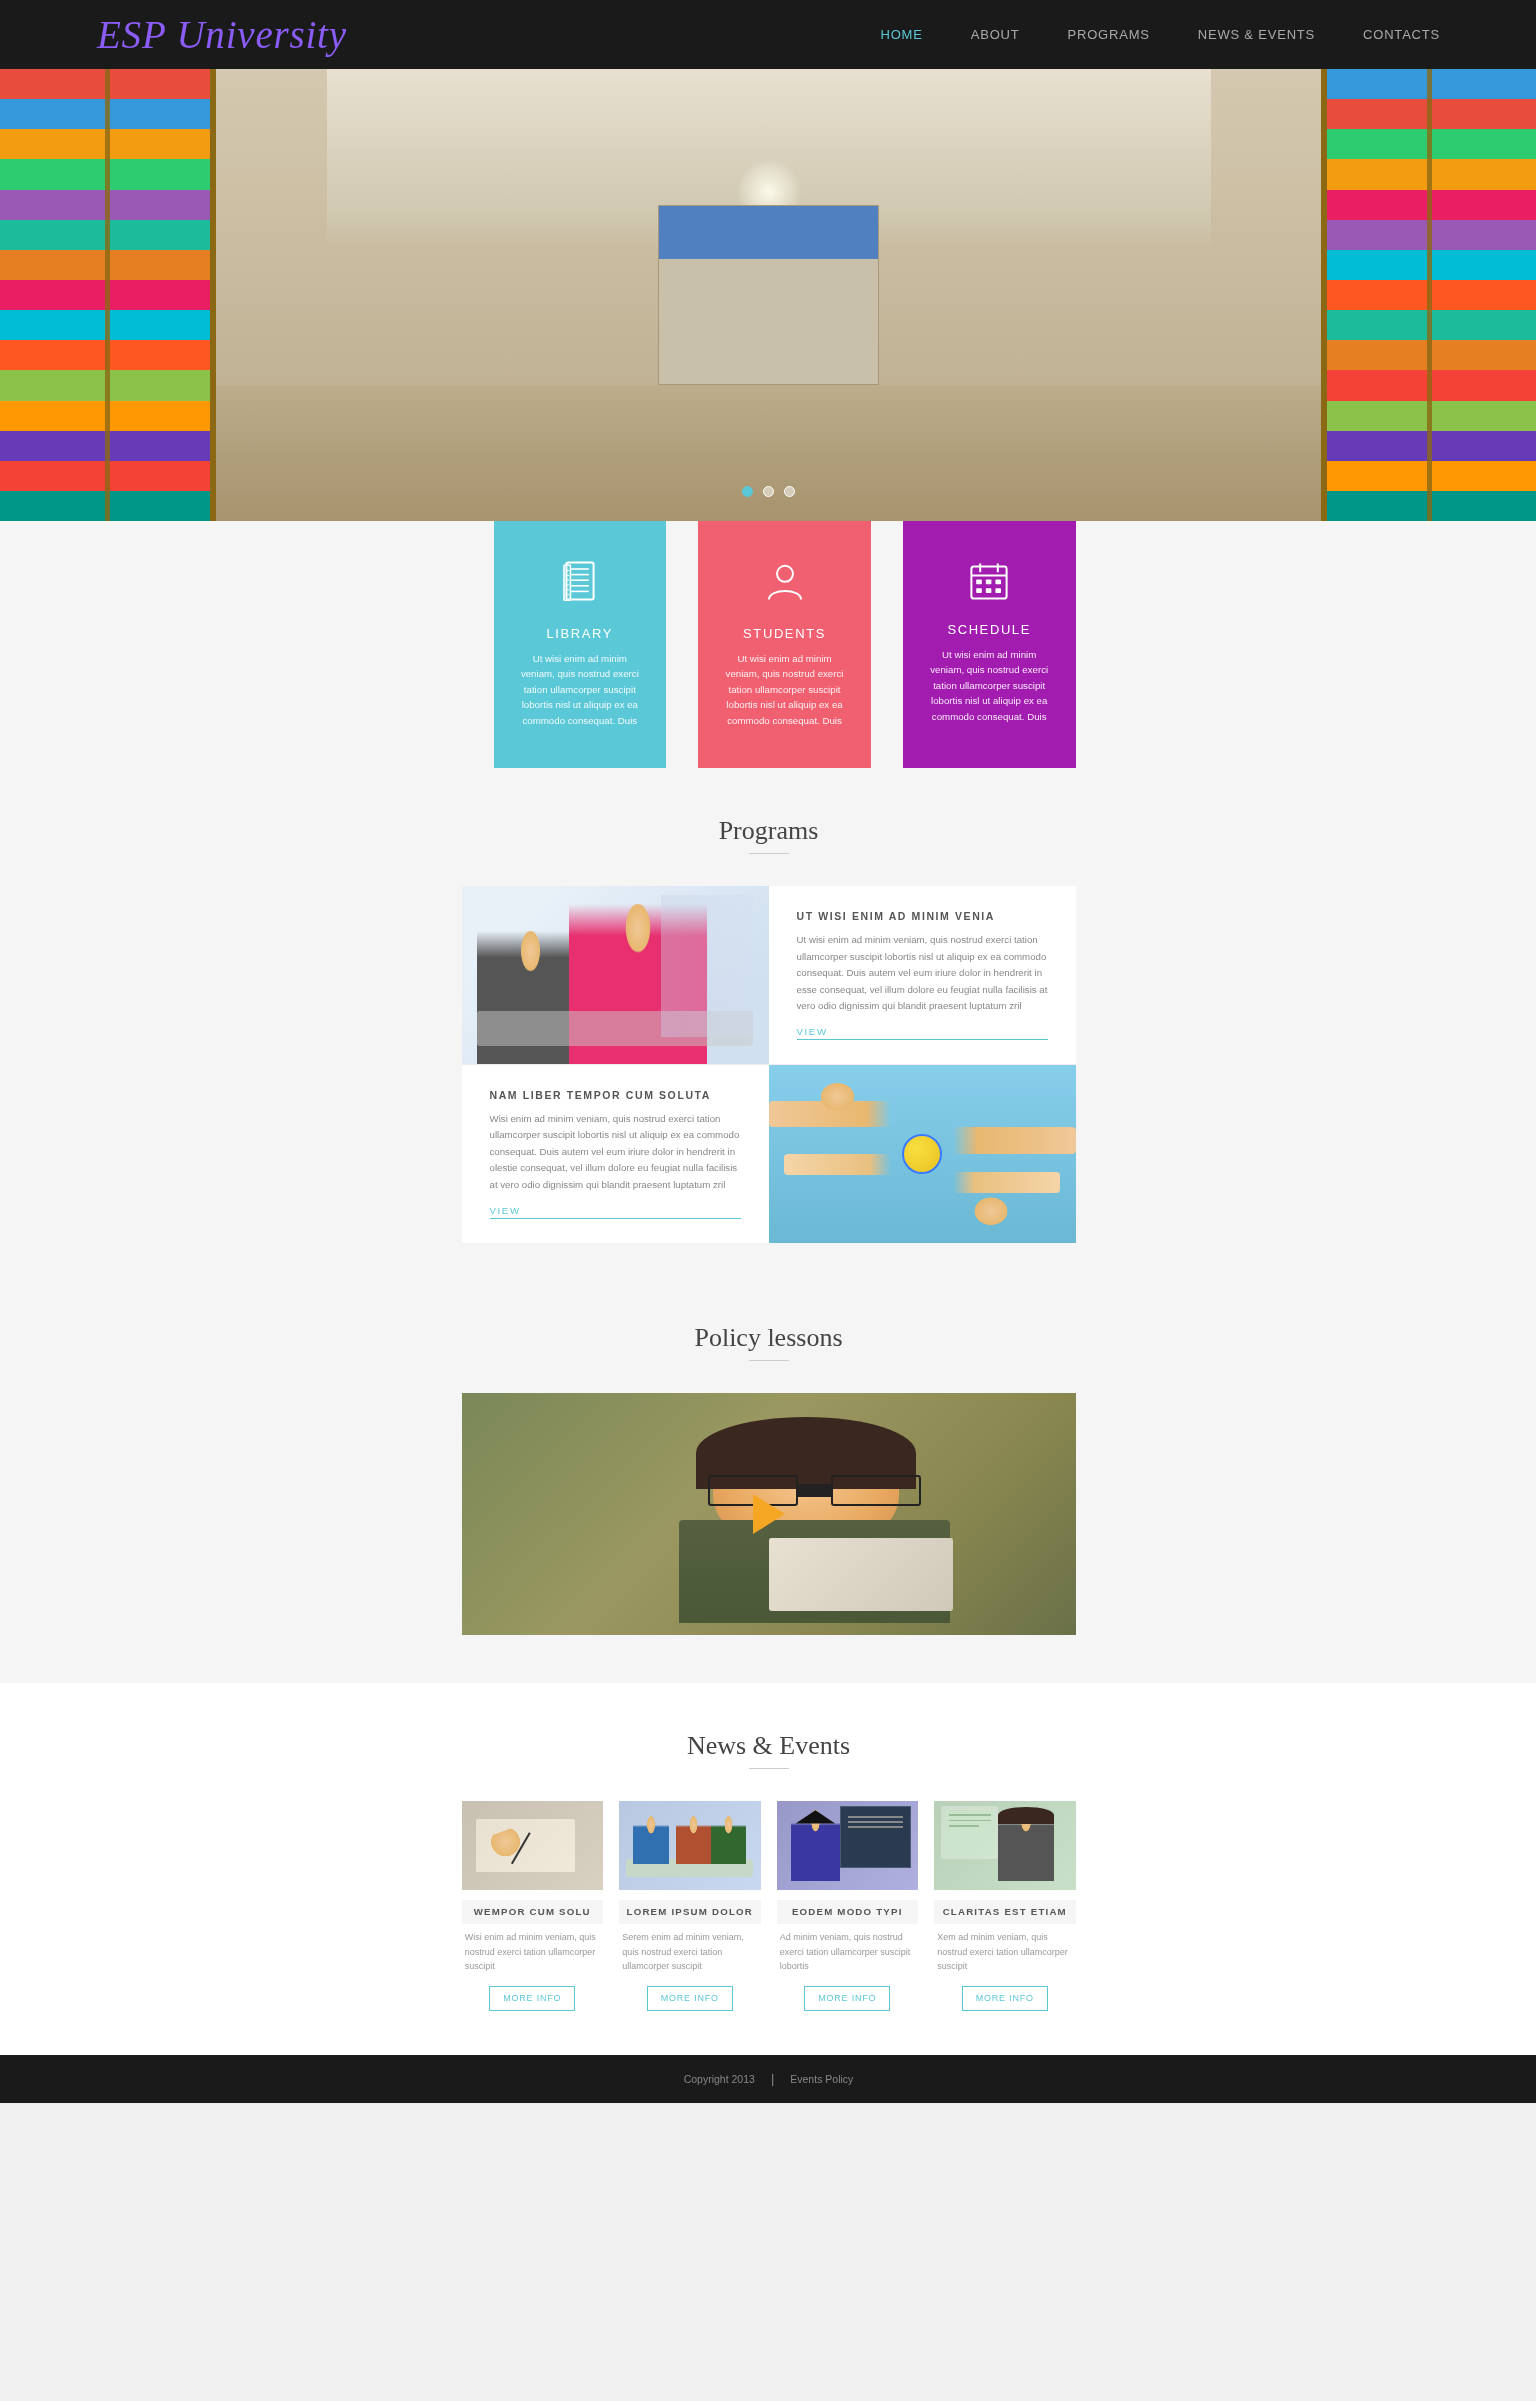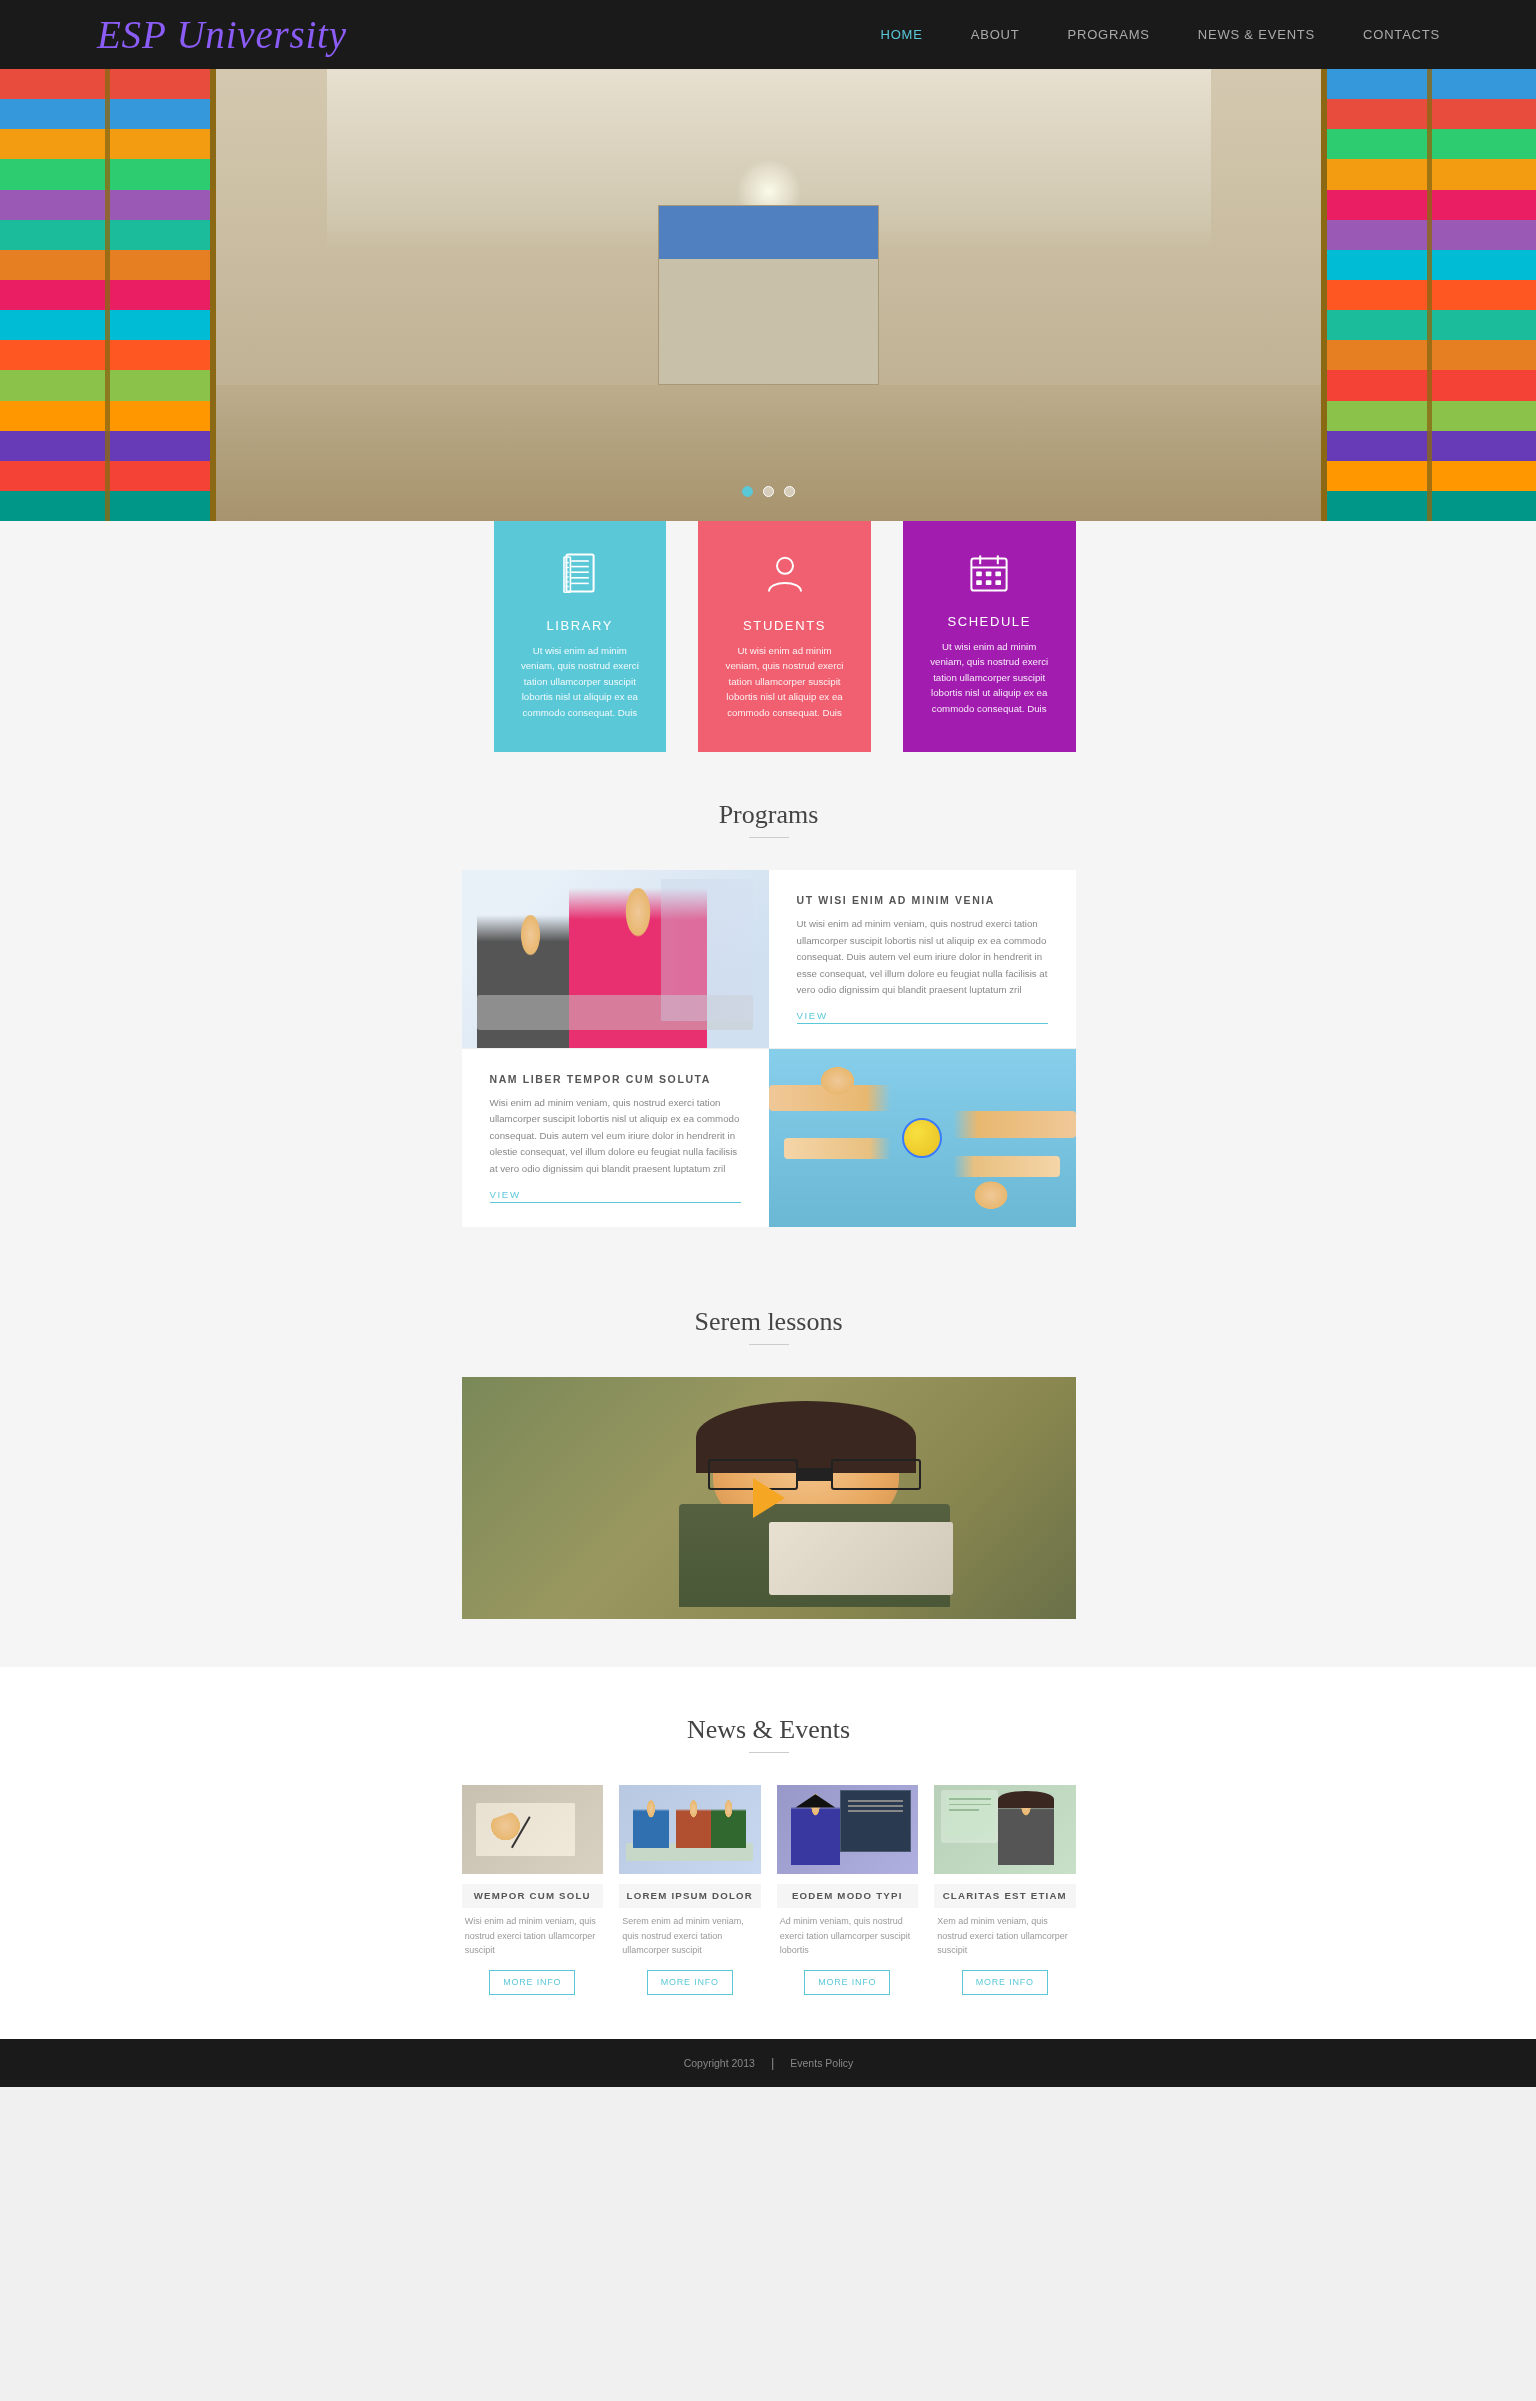--- a/index.html
+++ b/index.html
@@ -60,21 +60,21 @@
       border-radius: 50%;
       background: rgba(255,255,255,0.5);
       border: 1.6px solid white;
     }
     .hero-dot.active {
       background: #5bc8d8;
       border-color: #5bc8d8;
     }
     .feature-box {
       flex: 1;
-      padding: 32px 24px;
+      padding: 40px 24px;
       text-align: center;
       color: white;
       margin-left: 32px;
     }
     .feature-box.library { background: #5bc8d8; }
     .feature-box.students { background: #f06070; }
     .feature-box.schedule { background: #a21caf; }
     .feature-icon {
       font-size: 39px;
       margin-bottom: 12px;
@@ -542,21 +542,21 @@
           <div style="position:absolute;top:0;left:10%;width:25%;height:30%;background:radial-gradient(ellipse at 50% 60%, #f0c898 0%, #e8b870 30%, transparent 31%);"></div>
           <div style="position:absolute;bottom:0;right:15%;width:25%;height:30%;background:radial-gradient(ellipse at 50% 40%, #f0c898 0%, #e8b870 30%, transparent 31%);"></div>
         </div>
       </div>
     </div>
 
   </div>
 </section>
 
 <section class="video-section">
-  <h2 class="section-title">Serem lessons</h2>
+  <h2 class="section-title">Policy lessons</h2>
   <div class="section-divider"></div>
 
   <div class="video-container">
     <div class="video-bg">
 
       <div style="position:absolute;top:0;left:0;right:0;bottom:0;background:linear-gradient(135deg, #7a8858 0%, #9a9860 40%, #8a8850 70%, #6a7048 100%);"></div>
 
       <div style="position:absolute;top:10%;right:15%;width:55%;height:85%;">
 
         <div style="position:absolute;top:5%;left:20%;width:55%;height:60%;border-radius:50% 50% 45% 45%;background:radial-gradient(ellipse at 50% 40%, #f5c890 0%, #e8a860 60%, #d09050 100%);"></div>

